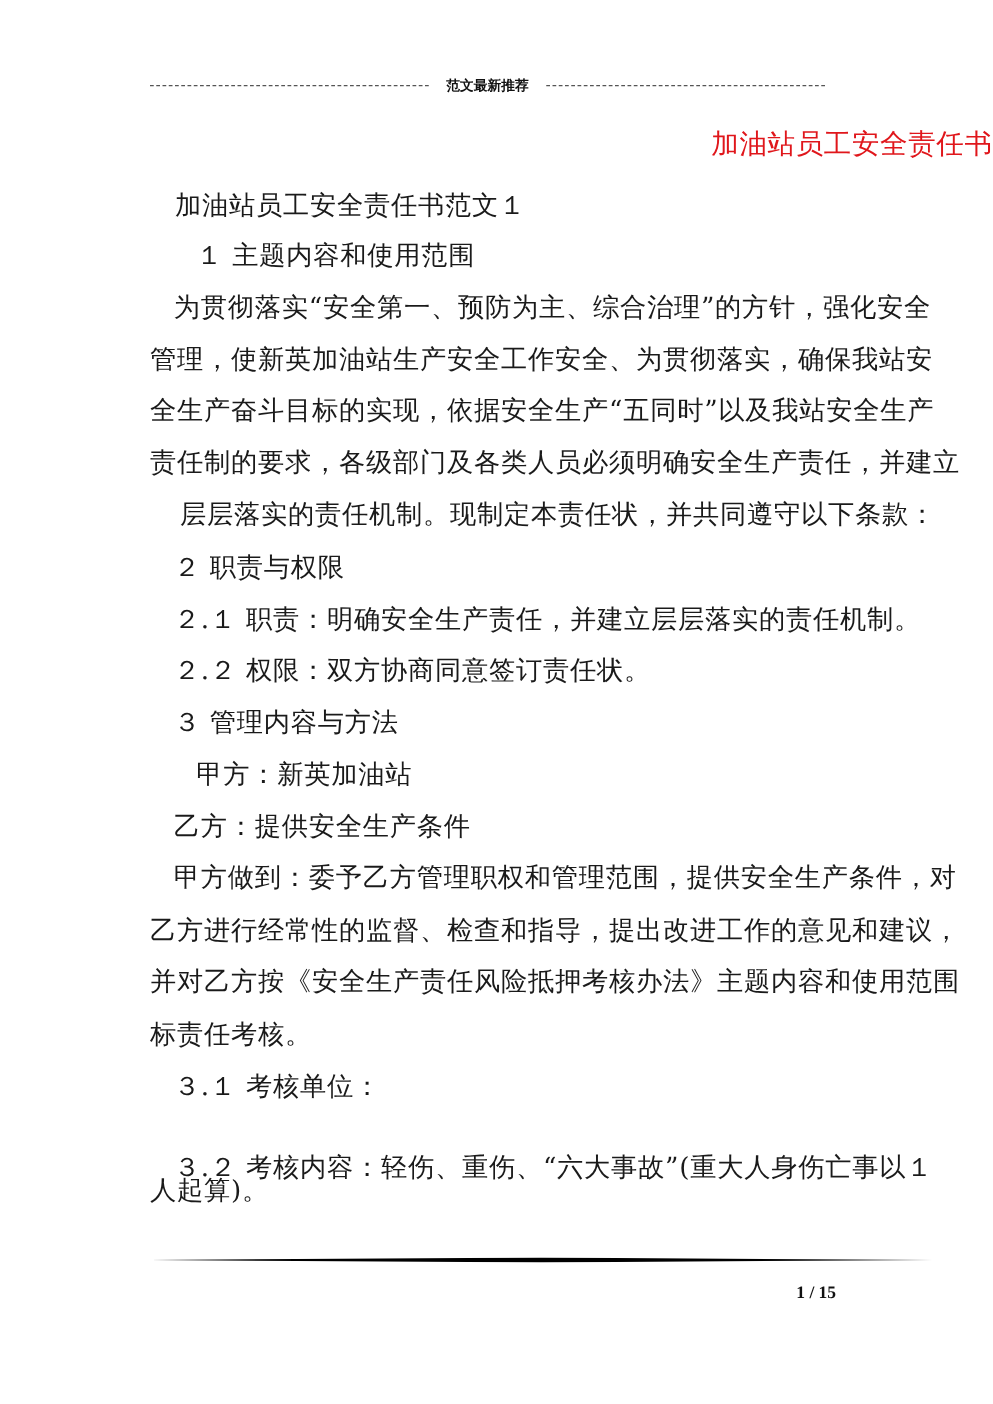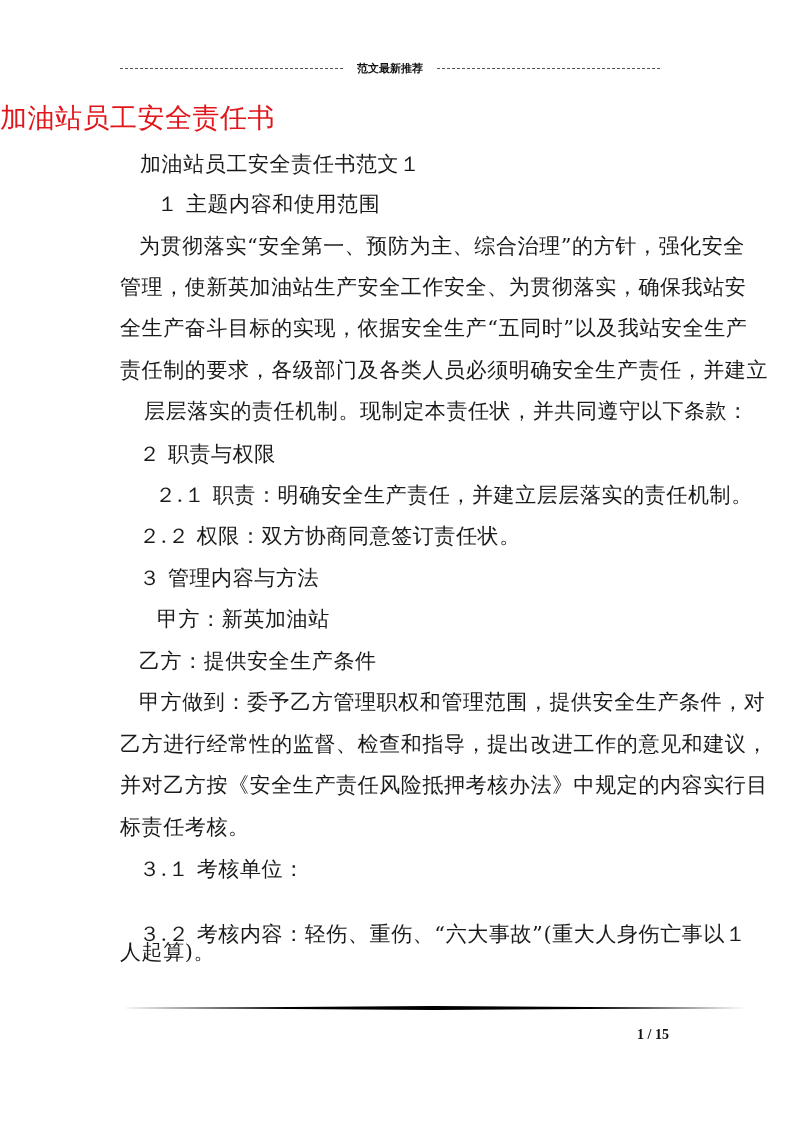--- a/index.html
+++ b/index.html
@@ -3,22 +3,22 @@
 <meta charset="utf-8">
 <style>
   html, body { margin: 0; padding: 0; background: #ffffff; }
   body { width: 794px; height: 1123px; position: relative; overflow: hidden;
          font-family: "DejaVu Serif", "Liberation Serif", serif; color: #1a1a1a; }
   .header { position: absolute; top: 60px; left: 120px; width: 540px; height: 16px;
             display: flex; align-items: center; gap: 13px; }
   .header .dash { flex: 1; border-top: 1px dashed #555; height: 0; }
   .header .label { font-size: 11px; font-weight: bold; padding: 0 1px; color: #111;
                    font-family: "DejaVu Serif", serif; }
-  .title { position: absolute; top: 100px; left: 0; width: 794px; text-align: left;
-           font-family: "DejaVu Sans", sans-serif; font-size: 27px; color: #e0161b;
+  .title { position: absolute; top: 100px; left: 0; width: 794px; text-align: right;
+           font-family: "DejaVu Sans", sans-serif; font-size: 22px; color: #e0161b;
            letter-spacing: 0.5px; }
   .line { position: absolute; font-size: 21px; white-space: nowrap; letter-spacing: 0.6px; }
   .footer-rule { position: absolute; top: 1006px; left: 120px; width: 626px; height: 4px; }
   .page-num { position: absolute; top: 1027px; left: 637px; font-size: 14px; font-weight: bold;
               font-family: "Liberation Serif", serif; color: #111; }
 </style>
 </head>
 <body>
 
 <div class="header">
@@ -30,28 +30,28 @@
 <div class="title">加油站员工安全责任书</div>
 
 <div class="line" style="top:150px;left:140px;">加油站员工安全责任书范文１</div>
 <div class="line" style="top:190px;left:157px;text-align:center;">１ 主题内容和使用范围</div>
 <div class="line" style="top:232px;left:139px;">为贯彻落实“安全第一、预防为主、综合治理”的方针，强化安全</div>
 <div class="line" style="top:273px;left:120px;">管理，使新英加油站生产安全工作安全、为贯彻落实，确保我站安</div>
 <div class="line" style="top:314px;left:120px;">全生产奋斗目标的实现，依据安全生产“五同时”以及我站安全生产</div>
 <div class="line" style="top:356px;left:120px;">责任制的要求，各级部门及各类人员必须明确安全生产责任，并建立</div>
 <div class="line" style="top:397px;left:120px;margin-left:24px;">层层落实的责任机制。现制定本责任状，并共同遵守以下条款：</div>
 <div class="line" style="top:440px;left:139px;">２ 职责与权限</div>
-<div class="line" style="top:481px;left:155px;text-align:right;">２.１ 职责：明确安全生产责任，并建立层层落实的责任机制。</div>
+<div class="line" style="top:481px;left:139px;text-align:right;">２.１ 职责：明确安全生产责任，并建立层层落实的责任机制。</div>
 <div class="line" style="top:522px;left:139px;">２.２ 权限：双方协商同意签订责任状。</div>
 <div class="line" style="top:564px;left:139px;">３ 管理内容与方法</div>
 <div class="line" style="top:605px;left:157px;">甲方：新英加油站</div>
 <div class="line" style="top:647px;left:139px;">乙方：提供安全生产条件</div>
 <div class="line" style="top:688px;left:139px;">甲方做到：委予乙方管理职权和管理范围，提供安全生产条件，对</div>
 <div class="line" style="top:730px;left:120px;">乙方进行经常性的监督、检查和指导，提出改进工作的意见和建议，</div>
-<div class="line" style="top:771px;left:120px;">并对乙方按《安全生产责任风险抵押考核办法》中规定的内容实行目</div>
+<div class="line" style="top:771px;left:120px;">并对乙方按《安全生产责任风险抵押考核办法》主题内容和使用范围</div>
 <div class="line" style="top:813px;left:120px;">标责任考核。</div>
 <div class="line" style="top:855px;left:139px;">３.１ 考核单位：</div>
 <div class="line" style="top:920px;left:139px;">３.２ 考核内容：轻伤、重伤、“六大事故”(重大人身伤亡事以１</div>
 <div class="line" style="top:938px;left:120px;">人起算)。</div>
 
 <svg class="footer-rule" viewBox="0 0 626 4" preserveAspectRatio="none">
   <polygon points="0,2 313,0 626,2 313,4" fill="#000"></polygon>
 </svg>
 
 <div class="page-num">1 / 15</div>

